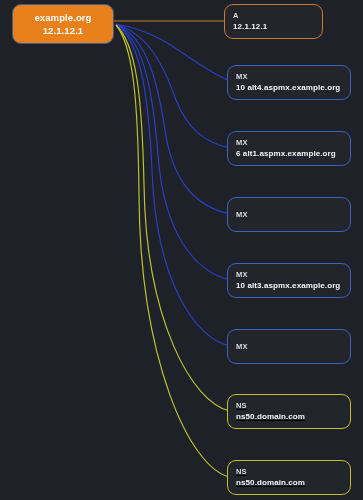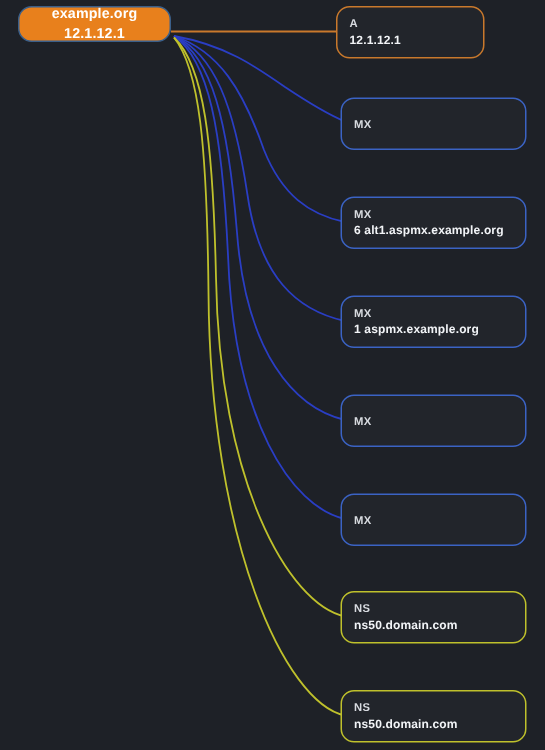--- a/index.html
+++ b/index.html
@@ -38,21 +38,21 @@
     flex-direction: column;
     justify-content: center;
     padding: 4px 8px 5px 8px;
     overflow: hidden;
   }
   
   .node-source {
     left: 12px;
     top: 4px;
     width: 102px;
-    height: 24px;
+    height: 40px;
     background: #e8801c;
     border-color: #3a5f8a;
     justify-content: center;
     padding: 0;
   }
   .node-source .src-line {
     color: #ffffff;
     font-size: 9.5px;
     font-weight: bold;
     line-height: 13px;
@@ -73,21 +73,21 @@
   .node-record .rec-value {
     color: #f2f4f7;
     font-size: 8px;
     font-weight: bold;
     line-height: 12px;
     letter-spacing: 0.1px;
     white-space: nowrap;
   }
   .border-a  { border-color: #c9792c; }
   .border-mx { border-color: #3b63c4; }
-  .border-ns { border-color: #bfc12c; }
+  .border-ns { border-color: #bfc12c; text-decoration: underline; }
 </style>
 </head>
 <body>
 
 <div id="graph">
 
   <svg class="edge-layer" viewBox="0 0 363 500" width="363" height="500">
 
     <path d="M114 21 L224 21" fill="none" stroke="#c9792c" stroke-width="1.2"></path>
 
@@ -106,34 +106,35 @@
     <div class="src-line">12.1.12.1</div>
   </div>
 
   <div class="node node-record border-a" style="left:224px; top:4px; width:99px; height:35px;">
     <div class="rec-type">A</div>
     <div class="rec-value">12.1.12.1</div>
   </div>
 
   <div class="node node-record border-mx" style="left:227px; top:65px; width:124px; height:35px;">
     <div class="rec-type">MX</div>
+    <div class="rec-value">10 alt4.aspmx.example.org</div>
   </div>
 
   <div class="node node-record border-mx" style="left:227px; top:131px; width:124px; height:35px;">
     <div class="rec-type">MX</div>
     <div class="rec-value">6 alt1.aspmx.example.org</div>
   </div>
 
   <div class="node node-record border-mx" style="left:227px; top:197px; width:124px; height:35px;">
     <div class="rec-type">MX</div>
-    <div class="rec-value">1 aspmx.example.org</div>
   </div>
 
   <div class="node node-record border-mx" style="left:227px; top:263px; width:124px; height:35px;">
     <div class="rec-type">MX</div>
+    <div class="rec-value">10 alt3.aspmx.example.org</div>
   </div>
 
   <div class="node node-record border-mx" style="left:227px; top:329px; width:124px; height:35px;">
     <div class="rec-type">MX</div>
   </div>
 
   <div class="node node-record border-ns" style="left:227px; top:394px; width:124px; height:35px;">
     <div class="rec-type">NS</div>
     <div class="rec-value">ns50.domain.com</div>
   </div>

